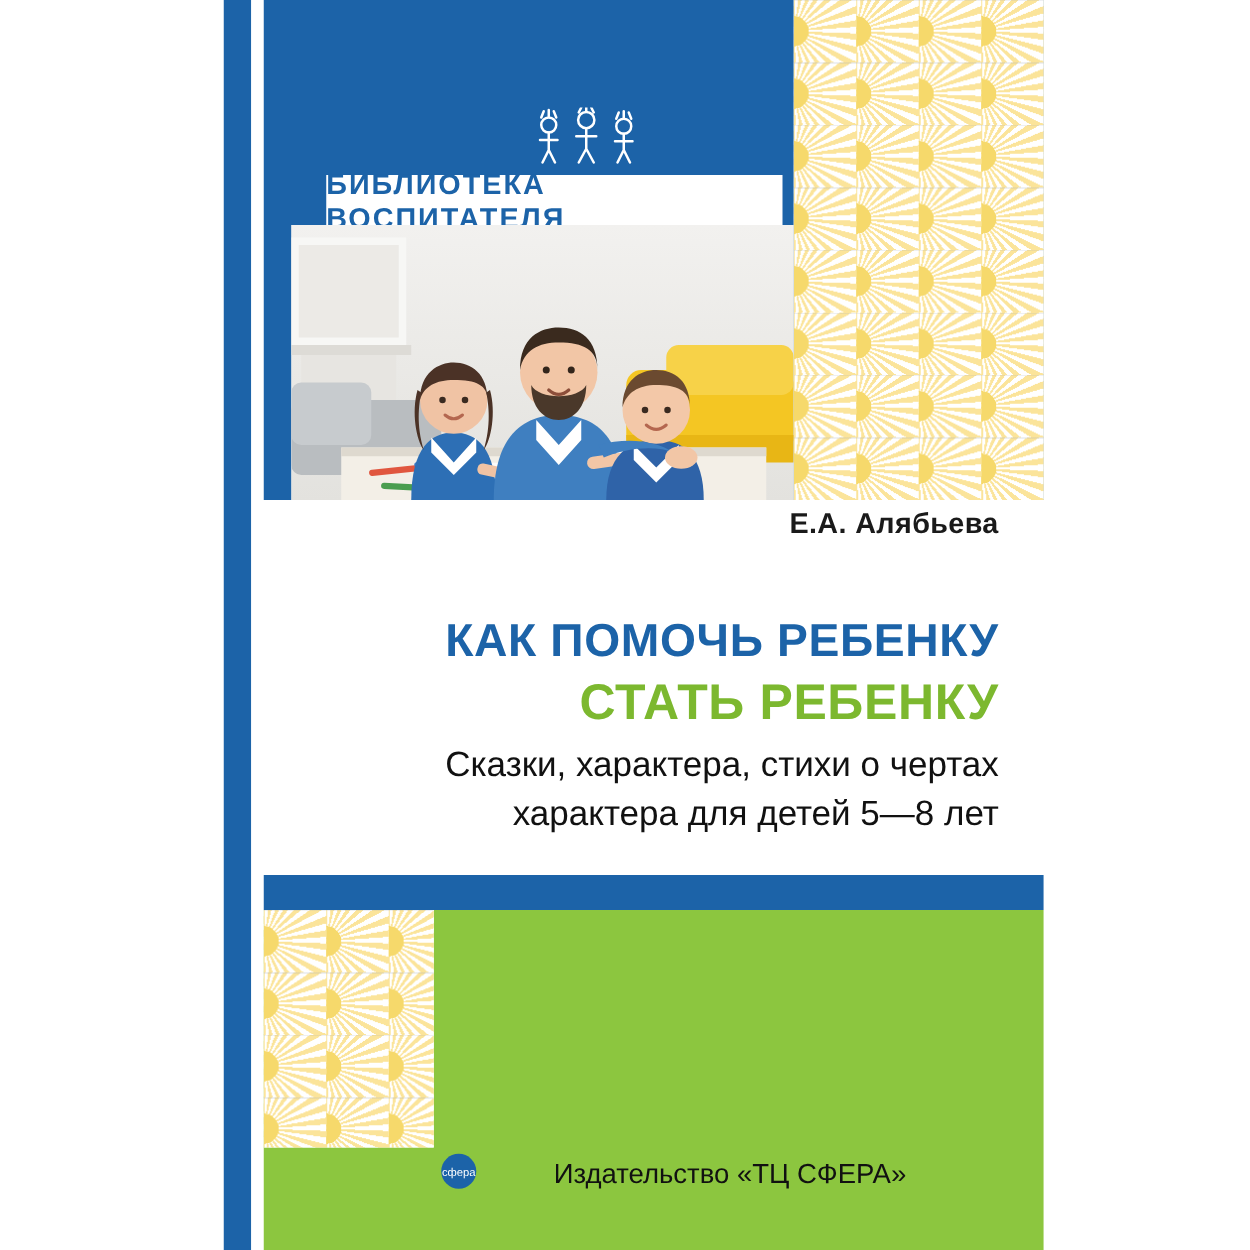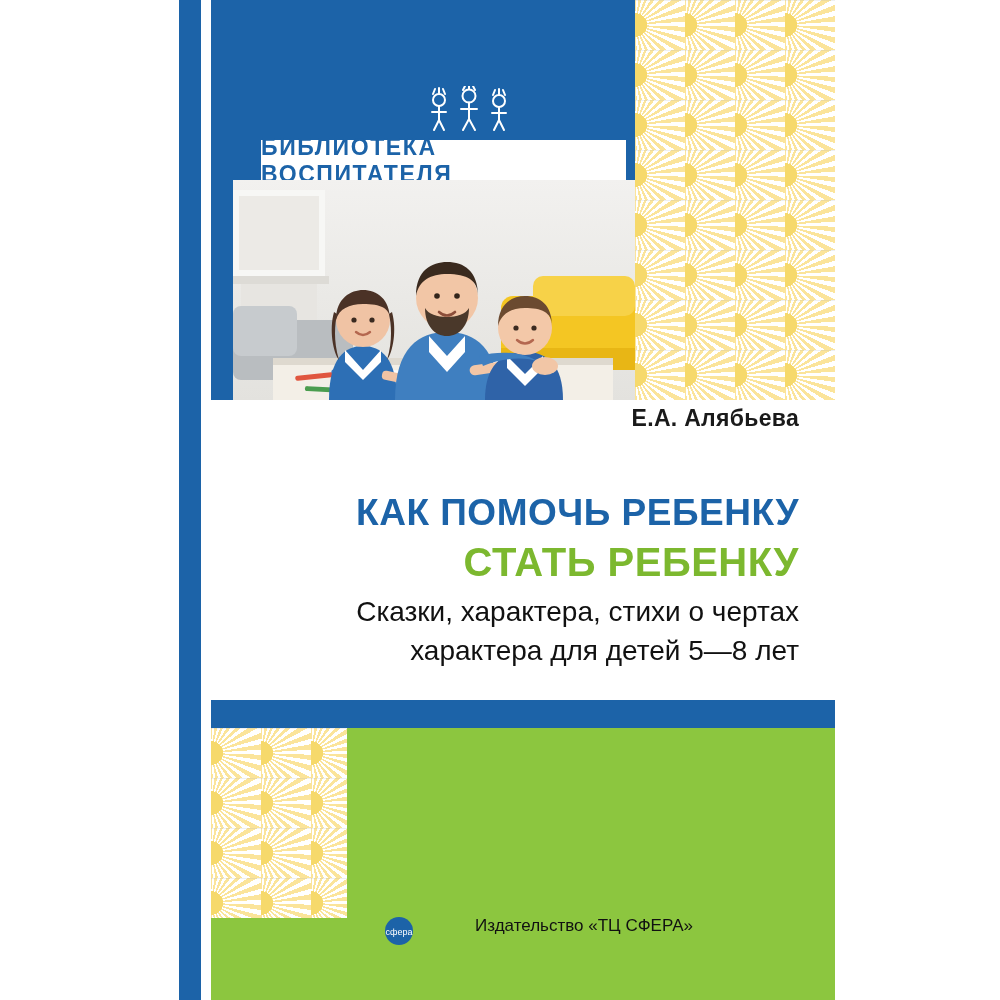--- a/index.html
+++ b/index.html
@@ -235,31 +235,31 @@
   }
 
   
   .footer {
     position: absolute;
     left: 54px;
     bottom: 48px;
     right: 0;
     height: 36px;
     display: flex;
-    align-items: flex-start;
+    align-items: flex-end;
     justify-content: center;
     gap: 18px;
     padding-left: 15px;
   }
   .publisher-logo {
     width: 46px;
     height: 30px;
   }
   .publisher-text {
-    font-size: 17px;
+    font-size: 22px;
     color: #111111;
     font-weight: normal;
     margin-left: 35px;
   }
 </style>
 </head>
 <body>
 
 <div id="cover">
 

